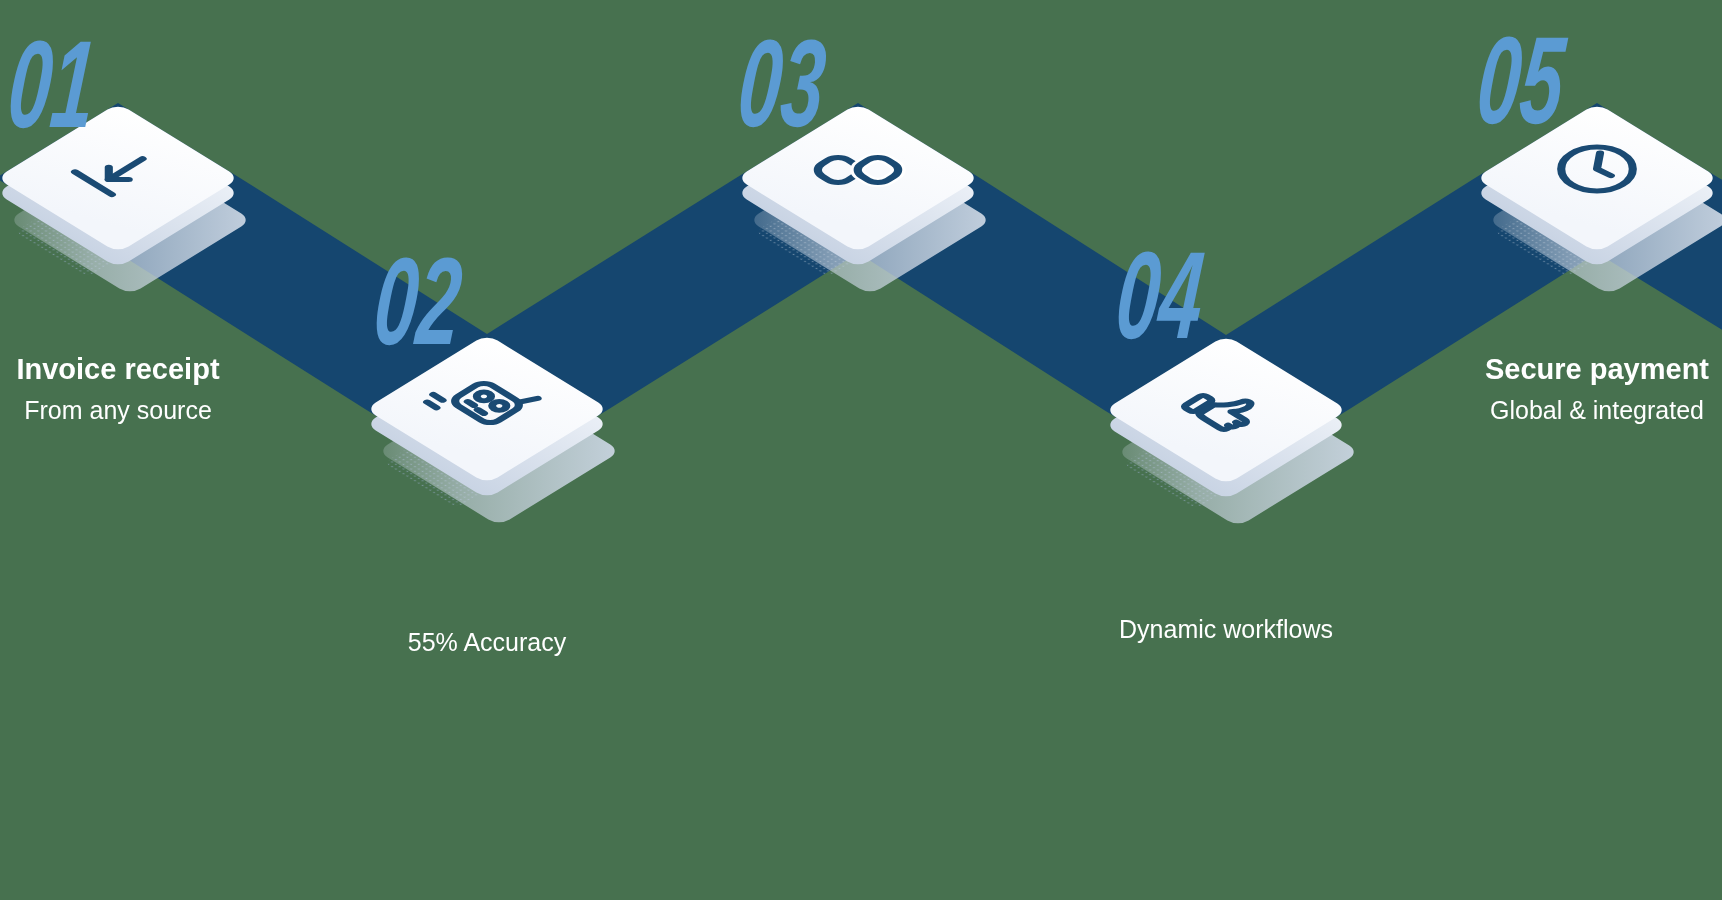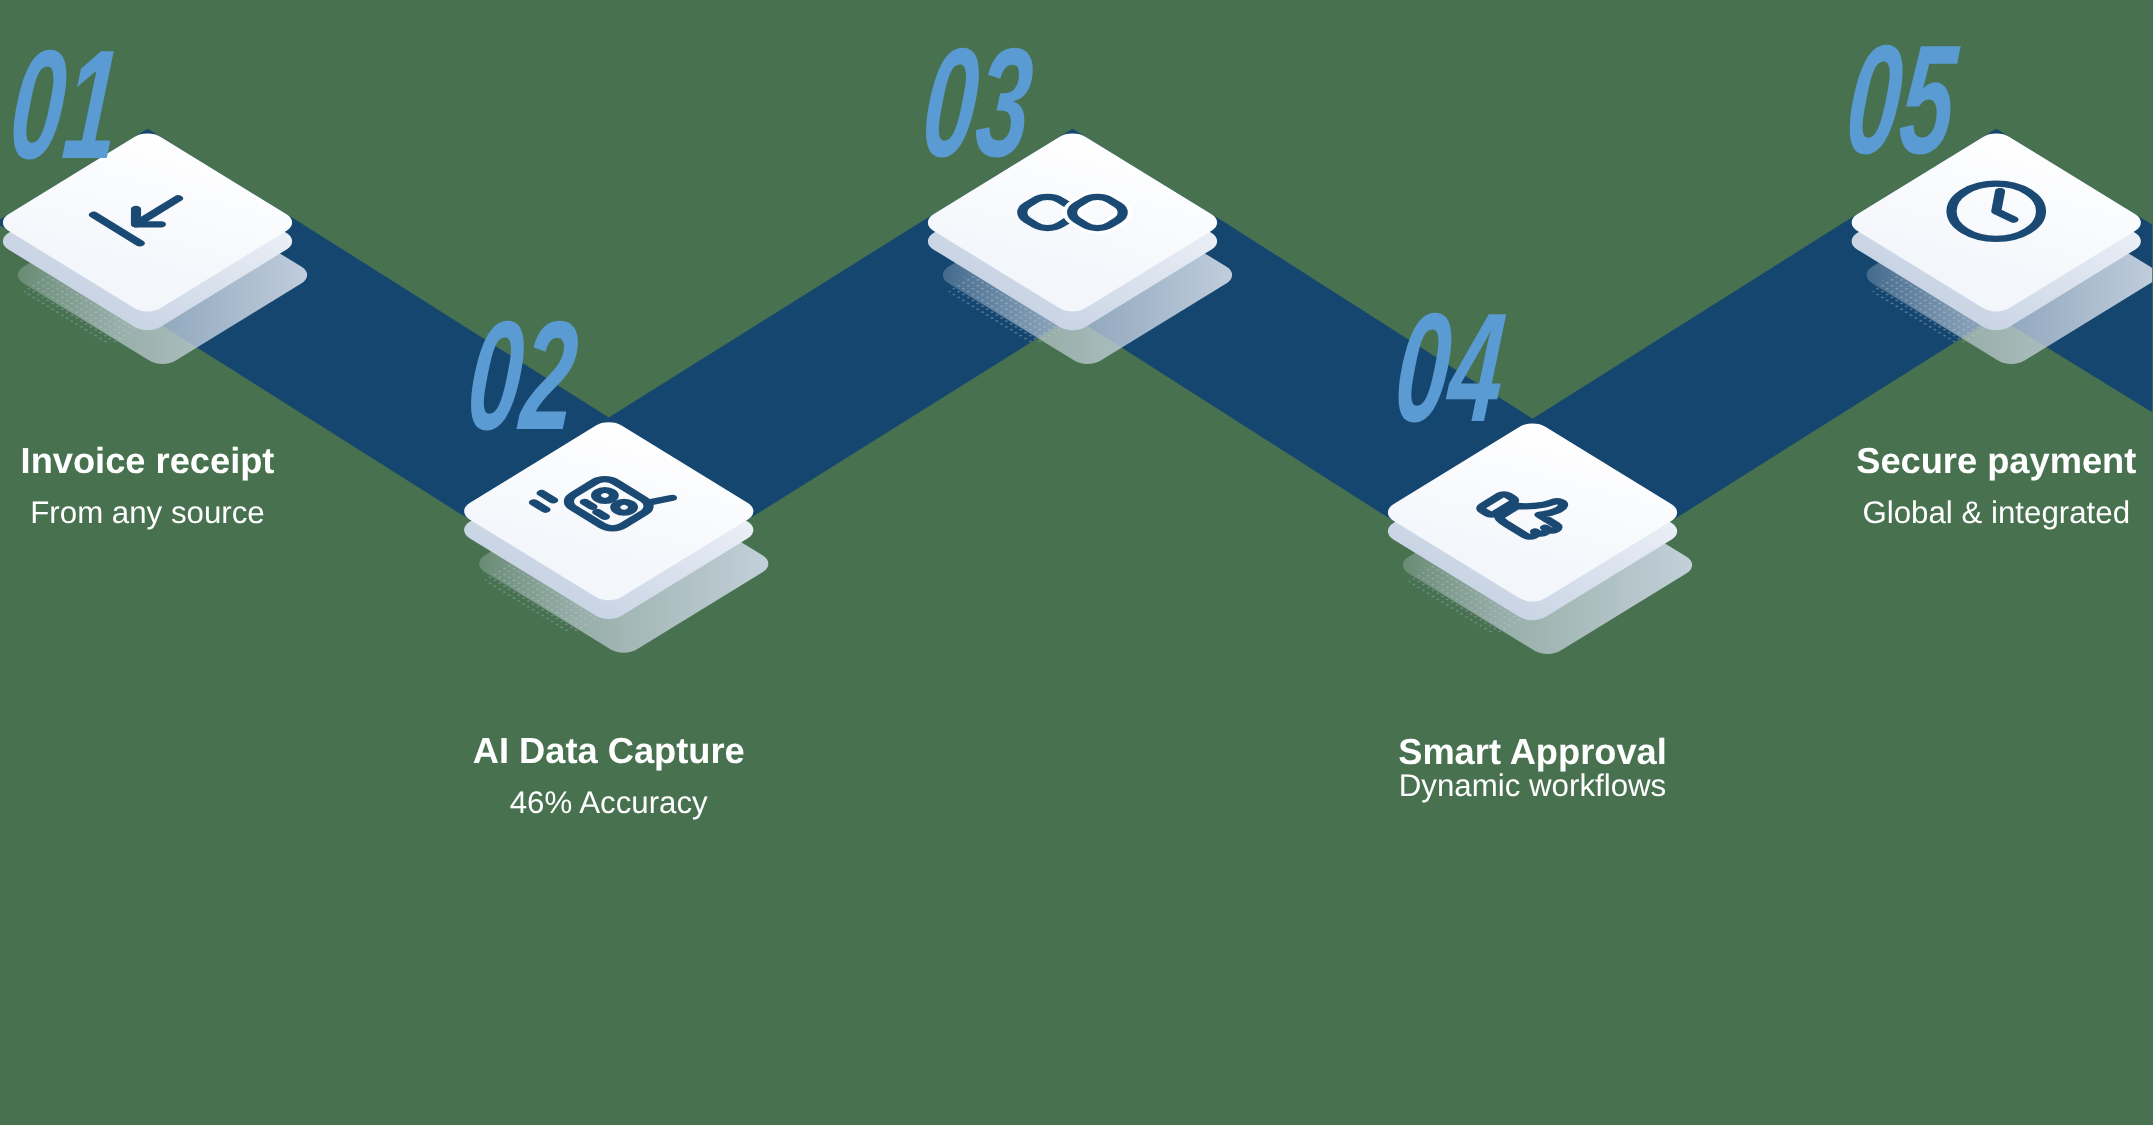--- a/index.html
+++ b/index.html
@@ -124,31 +124,29 @@
 
   <div class="step-num" style="left:-48px;top:22px;">
     <span class="squeeze">01</span>
   </div>
   <div class="step-title" style="left:-82px;top:352px;">Invoice receipt</div>
   <div class="step-sub" style="left:-82px;top:395px;">From any source</div>
 
   <div class="step-num" style="left:318px;top:239px;">
     <span class="squeeze">02</span>
   </div>
-  <div class="step-title" style="left:287px;top:584px;">AI Data Capture</div>
-  <div class="step-sub" style="left:287px;top:627px;">46% Accuracy</div>
+  <div class="step-sub" style="left:287px;top:627px;">55% Accuracy</div>
 
   <div class="step-num" style="left:682px;top:21px;">
     <span class="squeeze">03</span>
   </div>
 
   <div class="step-num" style="left:1060px;top:233px;">
     <span class="squeeze">04</span>
   </div>
-  <div class="step-title" style="left:1026px;top:585px;">Smart Approval</div>
   <div class="step-sub" style="left:1026px;top:614px;">Dynamic workflows</div>
 
   <div class="step-num" style="left:1421px;top:18px;">
     <span class="squeeze">05</span>
   </div>
   <div class="step-title" style="left:1397px;top:352px;">Secure payment</div>
   <div class="step-sub" style="left:1397px;top:395px;">Global &amp; integrated</div>
 
 </div>
 

